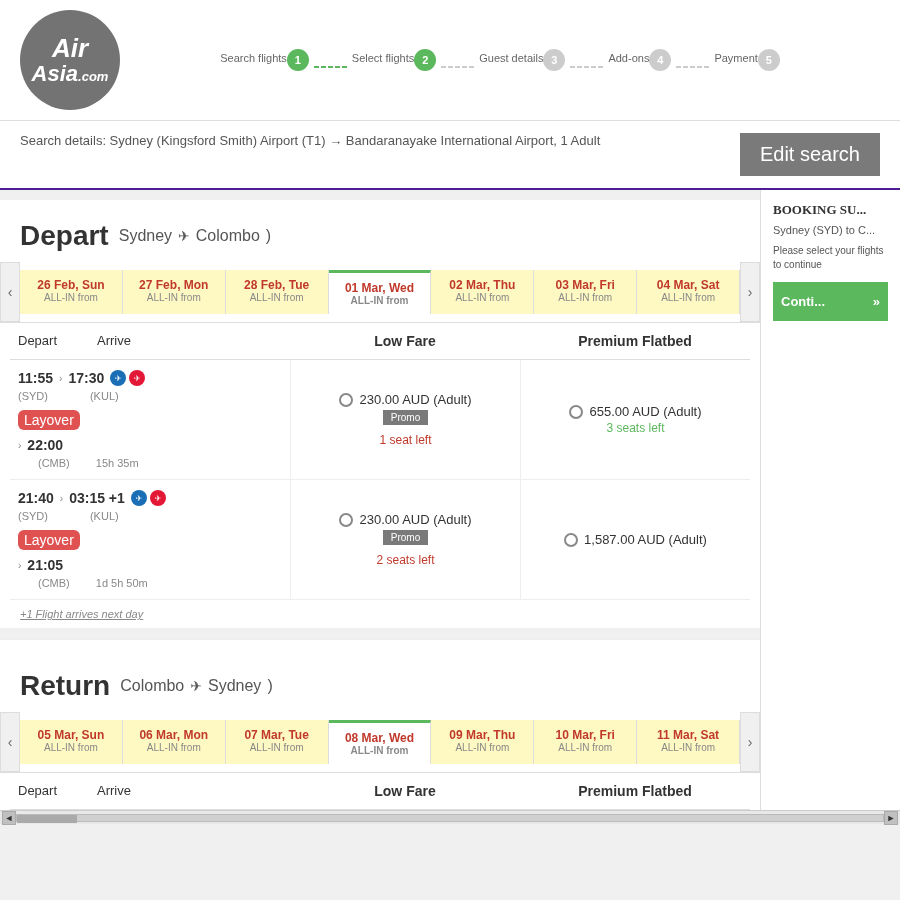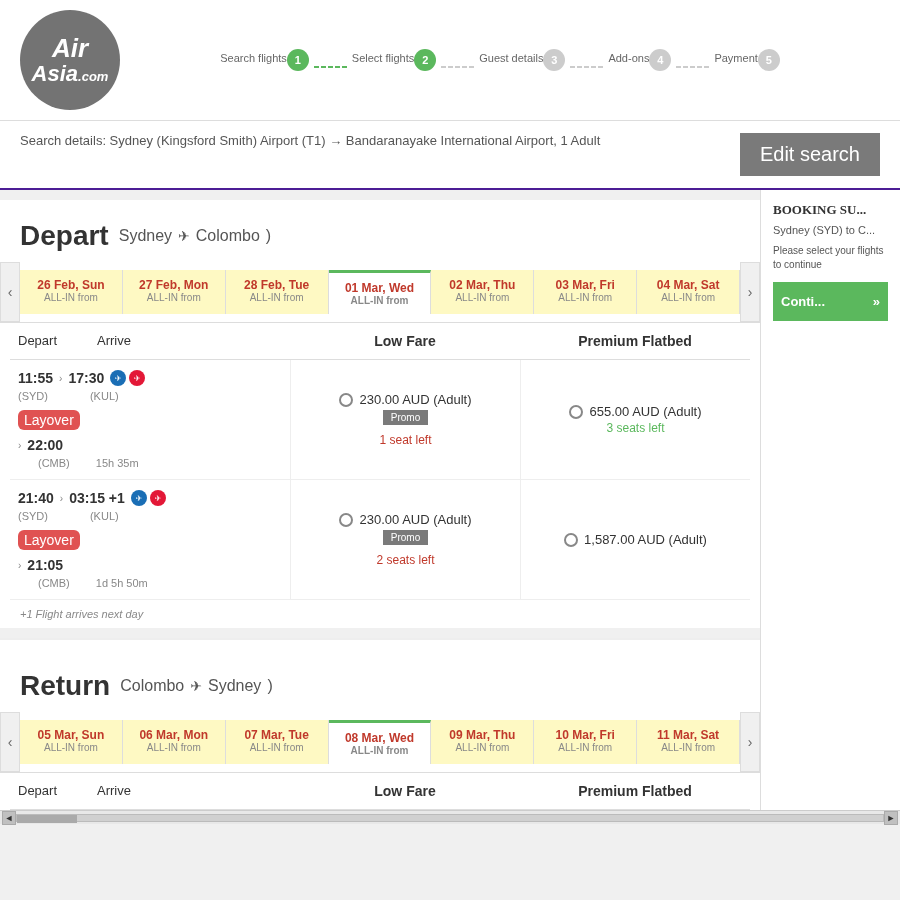--- a/index.html
+++ b/index.html
@@ -65,21 +65,21 @@
     .radio-btn { width: 14px; height: 14px; border: 2px solid #888; border-radius: 50%; flex-shrink: 0; }
     .promo-badge { background: #7a7a7a; color: white; font-size: 10px; padding: 2px 8px; margin-top: 3px; }
     .seats-left { font-size: 12px; color: #c0392b; margin-top: 8px; }
     .seats-left-green { font-size: 12px; color: #5bb85d; margin-top: 2px; }
 
     .airline-icons { display: flex; gap: 3px; }
     .airline-dot { width: 16px; height: 16px; border-radius: 50%; display: flex; align-items: center; justify-content: center; font-size: 8px; }
     .dot-blue { background: #1a6eb5; color: white; }
     .dot-red { background: #e31837; color: white; }
 
-    .footnote { padding: 8px 20px; font-size: 11px; color: #888; font-style: italic; }
+    .footnote { padding: 8px 20px; font-size: 11px; color: #888; font-style: italic; text-decoration: underline; }
 
     
     .return-section { padding-top: 10px; border-top: 2px solid #eee; margin-top: 10px; }
 
     
     .layout { display: flex; }
     .content-area { flex: 1; min-width: 0; }
     .sidebar { width: 140px; background: white; border-left: 1px solid #ddd; flex-shrink: 0; }
     .booking-summary { padding: 12px; }
     .booking-title { font-size: 13px; font-weight: bold; color: #333; margin-bottom: 6px; font-family: Liberation Serif, serif; }

